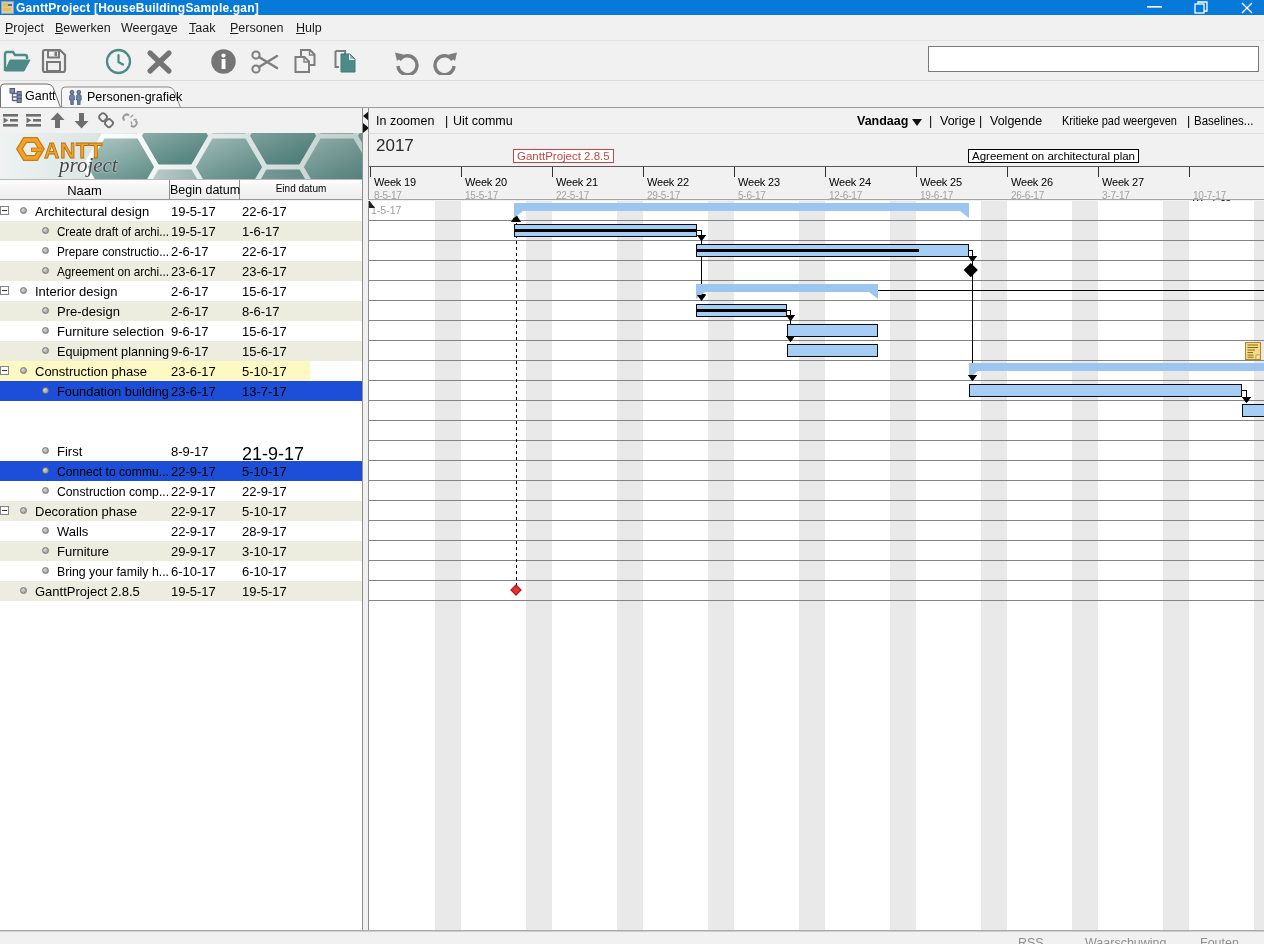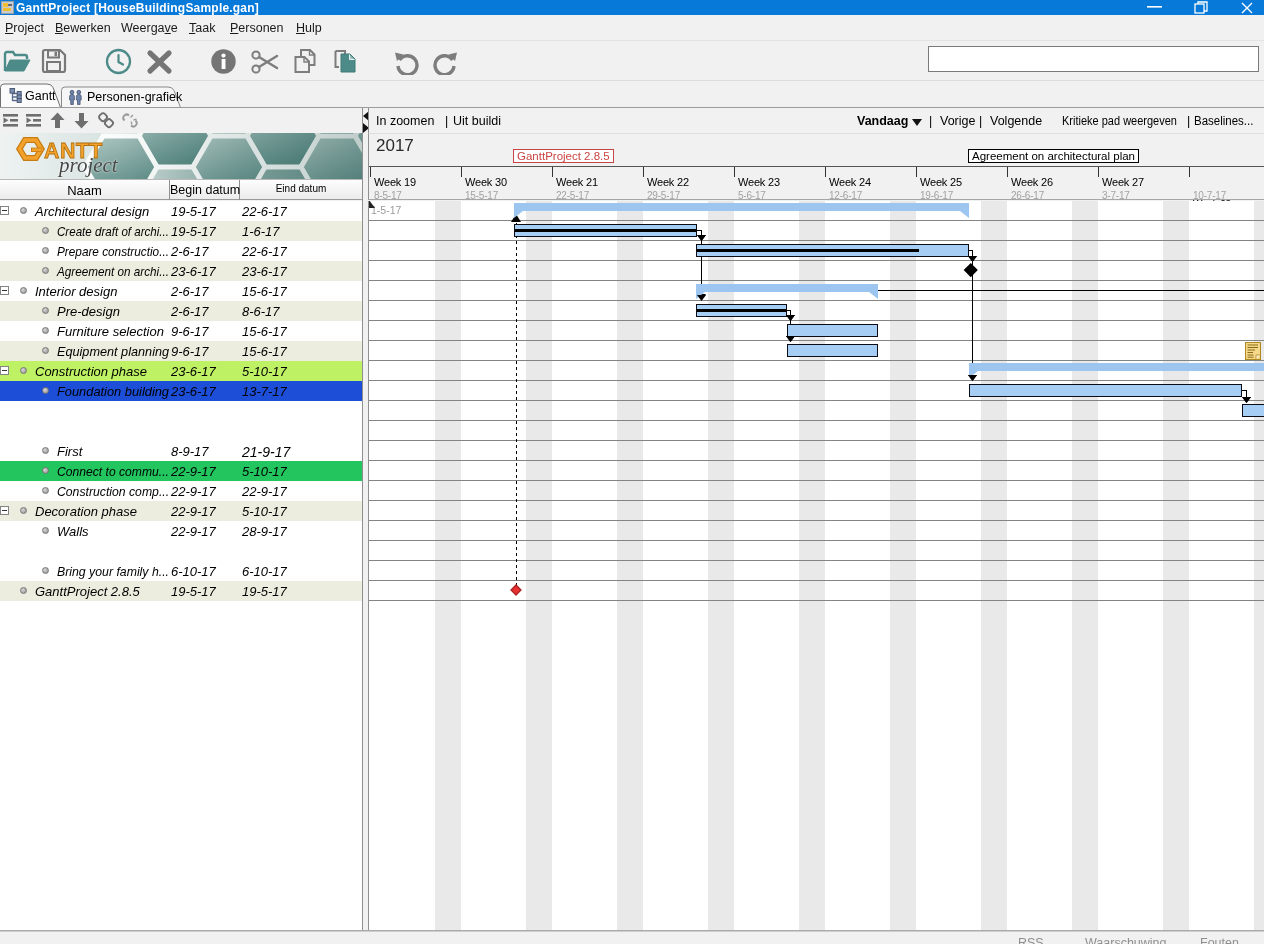--- a/index.html
+++ b/index.html
@@ -178,21 +178,21 @@
   </svg>
 
 <div class="abs" style="left:0;top:179px;width:362px;height:21px;background:linear-gradient(#fdfdfd,#ececec);border-top:1px solid #b8b8b8;border-bottom:1px solid #9a9a9a;">
 <div class="abs" style="left:169px;top:0;width:1px;height:20px;background:#8f8f8f;"></div>
 <div class="abs" style="left:239px;top:0;width:1px;height:20px;background:#8f8f8f;"></div>
 <div class="abs" style="left:0;top:3px;width:169px;text-align:center;font-size:13px;color:#000;">Naam</div>
 <div class="abs" style="left:170px;top:3px;width:69px;text-align:right;font-size:12.5px;white-space:nowrap;color:#000;">Begin datum</div>
 <div class="abs" style="left:240px;top:3px;width:122px;text-align:center;font-size:10px;color:#000;">Eind datum</div>
 </div>
 
-<div class="abs" style="left:0;top:201px;width:362px;height:730px;background:#fff;font-style:italic;">
+<div class="abs" style="left:0;top:201px;width:362px;height:730px;background:#fff;">
 <div class="abs" style="left:0;top:0px;width:362px;height:20px;background:#ffffff;">
 <div class="abs" style="left:0px;top:5px;width:9px;height:9px;background:#fff;border:1px solid #848484;">
         <div class="abs" style="left:1px;top:3px;width:5px;height:1px;background:#333;"></div>
       </div>
 <div class="abs" style="left:20px;top:6px;width:7px;height:7px;border-radius:50%;background:radial-gradient(circle at 35% 35%, #d9d9d9, #8a8a8a);border:1px solid #777;"></div>
 <div class="abs" style="left:35px;top:3px;font-size:13px;color:#000;white-space:nowrap;">Architectural design</div>
 <div class="abs" style="left:171px;top:3px;font-size:13px;color:#000;">19-5-17</div>
 <div class="abs" style="left:242px;top:3px;font-size:13px;color:#000;">22-6-17</div>
 </div>
 <div class="abs" style="left:0;top:20px;width:362px;height:20px;background:#ecedde;">
@@ -233,42 +233,42 @@
 <div class="abs" style="left:57px;top:3px;font-size:13px;color:#000;white-space:nowrap;">Furniture selection</div>
 <div class="abs" style="left:171px;top:3px;font-size:13px;color:#000;">9-6-17</div>
 <div class="abs" style="left:242px;top:3px;font-size:13px;color:#000;">15-6-17</div>
 </div>
 <div class="abs" style="left:0;top:140px;width:362px;height:20px;background:#ecedde;">
 <div class="abs" style="left:42px;top:6px;width:7px;height:7px;border-radius:50%;background:radial-gradient(circle at 35% 35%, #d9d9d9, #8a8a8a);border:1px solid #777;"></div>
 <div class="abs" style="left:57px;top:3px;font-size:13px;color:#000;white-space:nowrap;transform:scaleX(0.975);transform-origin:0 50%;">Equipment planning</div>
 <div class="abs" style="left:171px;top:3px;font-size:13px;color:#000;">9-6-17</div>
 <div class="abs" style="left:242px;top:3px;font-size:13px;color:#000;">15-6-17</div>
 </div>
-<div class="abs" style="left:0;top:160px;width:362px;height:20px;background:#bef264;">
+<div class="abs" style="left:0;top:160px;width:310px;height:20px;background:#fef9c3;">
 <div class="abs" style="left:0px;top:5px;width:9px;height:9px;background:#fff;border:1px solid #848484;">
         <div class="abs" style="left:1px;top:3px;width:5px;height:1px;background:#333;"></div>
       </div>
 <div class="abs" style="left:20px;top:6px;width:7px;height:7px;border-radius:50%;background:radial-gradient(circle at 35% 35%, #d9d9d9, #8a8a8a);border:1px solid #777;"></div>
 <div class="abs" style="left:35px;top:3px;font-size:13px;color:#000;white-space:nowrap;">Construction phase</div>
 <div class="abs" style="left:171px;top:3px;font-size:13px;color:#000;">23-6-17</div>
 <div class="abs" style="left:242px;top:3px;font-size:13px;color:#000;">5-10-17</div>
 </div>
 <div class="abs" style="left:0;top:180px;width:362px;height:20px;background:#1d4ed8;">
 <div class="abs" style="left:42px;top:6px;width:7px;height:7px;border-radius:50%;background:radial-gradient(circle at 35% 35%, #d9d9d9, #8a8a8a);border:1px solid #777;"></div>
 <div class="abs" style="left:57px;top:3px;font-size:13px;color:#000;white-space:nowrap;transform:scaleX(0.987);transform-origin:0 50%;">Foundation building</div>
 <div class="abs" style="left:171px;top:3px;font-size:13px;color:#000;">23-6-17</div>
 <div class="abs" style="left:242px;top:3px;font-size:13px;color:#000;">13-7-17</div>
 </div>
 <div class="abs" style="left:0;top:240px;width:362px;height:20px;background:#ffffff;">
 <div class="abs" style="left:42px;top:6px;width:7px;height:7px;border-radius:50%;background:radial-gradient(circle at 35% 35%, #d9d9d9, #8a8a8a);border:1px solid #777;"></div>
 <div class="abs" style="left:57px;top:3px;font-size:13px;color:#000;white-space:nowrap;">First</div>
 <div class="abs" style="left:171px;top:3px;font-size:13px;color:#000;">8-9-17</div>
-<div class="abs" style="left:242px;top:3px;font-size:14px;color:#000;">21-9-17</div>
-</div>
-<div class="abs" style="left:0;top:260px;width:362px;height:20px;background:#22c55e;">
+<div class="abs" style="left:242px;top:3px;font-size:18px;color:#000;">21-9-17</div>
+</div>
+<div class="abs" style="left:0;top:260px;width:362px;height:20px;background:#1d4ed8;">
 <div class="abs" style="left:42px;top:6px;width:7px;height:7px;border-radius:50%;background:radial-gradient(circle at 35% 35%, #d9d9d9, #8a8a8a);border:1px solid #777;"></div>
 <div class="abs" style="left:57px;top:3px;font-size:13px;color:#000;white-space:nowrap;transform:scaleX(0.933);transform-origin:0 50%;">Connect to commu...</div>
 <div class="abs" style="left:171px;top:3px;font-size:13px;color:#000;">22-9-17</div>
 <div class="abs" style="left:242px;top:3px;font-size:13px;color:#000;">5-10-17</div>
 </div>
 <div class="abs" style="left:0;top:280px;width:362px;height:20px;background:#ffffff;">
 <div class="abs" style="left:42px;top:6px;width:7px;height:7px;border-radius:50%;background:radial-gradient(circle at 35% 35%, #d9d9d9, #8a8a8a);border:1px solid #777;"></div>
 <div class="abs" style="left:57px;top:3px;font-size:13px;color:#000;white-space:nowrap;transform:scaleX(0.940);transform-origin:0 50%;">Construction comp...</div>
 <div class="abs" style="left:171px;top:3px;font-size:13px;color:#000;">22-9-17</div>
 <div class="abs" style="left:242px;top:3px;font-size:13px;color:#000;">22-9-17</div>
@@ -281,20 +281,26 @@
 <div class="abs" style="left:35px;top:3px;font-size:13px;color:#000;white-space:nowrap;">Decoration phase</div>
 <div class="abs" style="left:171px;top:3px;font-size:13px;color:#000;">22-9-17</div>
 <div class="abs" style="left:242px;top:3px;font-size:13px;color:#000;">5-10-17</div>
 </div>
 <div class="abs" style="left:0;top:320px;width:362px;height:20px;background:#ffffff;">
 <div class="abs" style="left:42px;top:6px;width:7px;height:7px;border-radius:50%;background:radial-gradient(circle at 35% 35%, #d9d9d9, #8a8a8a);border:1px solid #777;"></div>
 <div class="abs" style="left:57px;top:3px;font-size:13px;color:#000;white-space:nowrap;">Walls</div>
 <div class="abs" style="left:171px;top:3px;font-size:13px;color:#000;">22-9-17</div>
 <div class="abs" style="left:242px;top:3px;font-size:13px;color:#000;">28-9-17</div>
 </div>
+<div class="abs" style="left:0;top:340px;width:362px;height:20px;background:#ecedde;">
+<div class="abs" style="left:42px;top:6px;width:7px;height:7px;border-radius:50%;background:radial-gradient(circle at 35% 35%, #d9d9d9, #8a8a8a);border:1px solid #777;"></div>
+<div class="abs" style="left:57px;top:3px;font-size:13px;color:#000;white-space:nowrap;">Furniture</div>
+<div class="abs" style="left:171px;top:3px;font-size:13px;color:#000;">29-9-17</div>
+<div class="abs" style="left:242px;top:3px;font-size:13px;color:#000;">3-10-17</div>
+</div>
 <div class="abs" style="left:0;top:360px;width:362px;height:20px;background:#ffffff;">
 <div class="abs" style="left:42px;top:6px;width:7px;height:7px;border-radius:50%;background:radial-gradient(circle at 35% 35%, #d9d9d9, #8a8a8a);border:1px solid #777;"></div>
 <div class="abs" style="left:57px;top:3px;font-size:13px;color:#000;white-space:nowrap;transform:scaleX(0.945);transform-origin:0 50%;">Bring your family h...</div>
 <div class="abs" style="left:171px;top:3px;font-size:13px;color:#000;">6-10-17</div>
 <div class="abs" style="left:242px;top:3px;font-size:13px;color:#000;">6-10-17</div>
 </div>
 <div class="abs" style="left:0;top:380px;width:362px;height:20px;background:#ecedde;">
 <div class="abs" style="left:20px;top:6px;width:7px;height:7px;border-radius:50%;background:radial-gradient(circle at 35% 35%, #d9d9d9, #8a8a8a);border:1px solid #777;"></div>
 <div class="abs" style="left:35px;top:3px;font-size:13px;color:#000;white-space:nowrap;">GanttProject 2.8.5</div>
 <div class="abs" style="left:171px;top:3px;font-size:13px;color:#000;">19-5-17</div>
@@ -305,21 +311,21 @@
 <div class="abs" style="left:362px;top:108px;width:1px;height:823px;background:#8f8f8f;"></div>
 <div class="abs" style="left:363px;top:108px;width:5px;height:823px;background:#f1f1f1;"></div>
 <svg class="abs" style="left:362px;top:111px" width="8" height="22" viewBox="0 0 8 22">
 <path d="M7 0 L7 10 L1 5 Z" fill="#111"></path>
 <path d="M1 12 L1 22 L7 17 Z" fill="#111"></path>
 </svg>
 
 <div class="abs" style="left:368px;top:108px;width:896px;height:26px;background:#f1f1f1;border-left:1px solid #8f8f8f;border-bottom:1px solid #dedede;">
 <div class="abs" style="left:7px;top:6px;font-size:12.5px;color:#000;white-space:nowrap;">In zoomen</div>
 <div class="abs" style="left:76px;top:6px;font-size:12.5px;color:#000;">|</div>
-<div class="abs" style="left:84px;top:6px;font-size:12.5px;color:#000;white-space:nowrap;">Uit buildi</div>
+<div class="abs" style="left:84px;top:6px;font-size:12.5px;color:#000;white-space:nowrap;">Uit commu</div>
 <div class="abs" style="left:488px;top:6px;font-size:12.5px;color:#000;font-weight:bold;white-space:nowrap;">Vandaag</div>
 <svg class="abs" style="left:543px;top:11px" width="10" height="7" viewBox="0 0 10 7">
       <path d="M0 0 L10 0 L5 7 Z" fill="#111"></path>
     </svg>
 <div class="abs" style="left:560px;top:6px;font-size:12.5px;color:#000;">|</div>
 <div class="abs" style="left:571px;top:6px;font-size:12.5px;color:#000;white-space:nowrap;">Vorige</div>
 <div class="abs" style="left:610px;top:6px;font-size:12.5px;color:#000;">|</div>
 <div class="abs" style="left:621px;top:6px;font-size:12.5px;color:#000;white-space:nowrap;">Volgende</div>
 <div class="abs" style="left:693px;top:6px;font-size:12.5px;color:#000;white-space:nowrap;transform:scaleX(0.88);transform-origin:0 50%;">Kritieke pad weergeven</div>
 <div class="abs" style="left:818px;top:6px;font-size:12.5px;color:#000;">|</div>
@@ -328,21 +334,21 @@
 
 <div class="abs" style="left:368px;top:134px;width:896px;height:66px;background:#f1f1f1;border-left:1px solid #8f8f8f;border-bottom:1px solid #a6a6a6;">
 <div class="abs" style="left:7px;top:2px;font-size:17px;color:#2a2a2a;">2017</div>
 <div class="abs" style="left:144px;top:15px;height:14px;background:#fff;border:1px solid #c94444;font-size:11.5px;color:#c94444;line-height:13px;padding:0 3px;white-space:nowrap;">GanttProject 2.8.5</div>
 <div class="abs" style="left:599px;top:15px;height:14px;background:#fff;border:1px solid #000;font-size:11.5px;color:#000;line-height:13px;padding:0 3px;white-space:nowrap;">Agreement on architectural plan</div>
 <div class="abs" style="left:0;top:32px;width:896px;height:1px;background:#555;"></div>
 <div class="abs" style="left:1px;top:33px;width:1px;height:10px;background:#333;"></div>
 <div class="abs" style="left:5px;top:42px;font-size:11px;color:#000;white-space:nowrap;letter-spacing:-0.2px;">Week 19</div>
 <div class="abs" style="left:5px;top:56px;font-size:10px;color:#a2a2a2;white-space:nowrap;letter-spacing:-0.2px;">8-5-17</div>
 <div class="abs" style="left:92px;top:33px;width:1px;height:10px;background:#333;"></div>
-<div class="abs" style="left:96px;top:42px;font-size:11px;color:#000;white-space:nowrap;letter-spacing:-0.2px;">Week 30</div>
+<div class="abs" style="left:96px;top:42px;font-size:11px;color:#000;white-space:nowrap;letter-spacing:-0.2px;">Week 20</div>
 <div class="abs" style="left:96px;top:56px;font-size:10px;color:#a2a2a2;white-space:nowrap;letter-spacing:-0.2px;">15-5-17</div>
 <div class="abs" style="left:183px;top:33px;width:1px;height:10px;background:#333;"></div>
 <div class="abs" style="left:187px;top:42px;font-size:11px;color:#000;white-space:nowrap;letter-spacing:-0.2px;">Week 21</div>
 <div class="abs" style="left:187px;top:56px;font-size:10px;color:#a2a2a2;white-space:nowrap;letter-spacing:-0.2px;">22-5-17</div>
 <div class="abs" style="left:274px;top:33px;width:1px;height:10px;background:#333;"></div>
 <div class="abs" style="left:278px;top:42px;font-size:11px;color:#000;white-space:nowrap;letter-spacing:-0.2px;">Week 22</div>
 <div class="abs" style="left:278px;top:56px;font-size:10px;color:#a2a2a2;white-space:nowrap;letter-spacing:-0.2px;">29-5-17</div>
 <div class="abs" style="left:365px;top:33px;width:1px;height:10px;background:#333;"></div>
 <div class="abs" style="left:369px;top:42px;font-size:11px;color:#000;white-space:nowrap;letter-spacing:-0.2px;">Week 23</div>
 <div class="abs" style="left:369px;top:56px;font-size:10px;color:#a2a2a2;white-space:nowrap;letter-spacing:-0.2px;">5-6-17</div>

